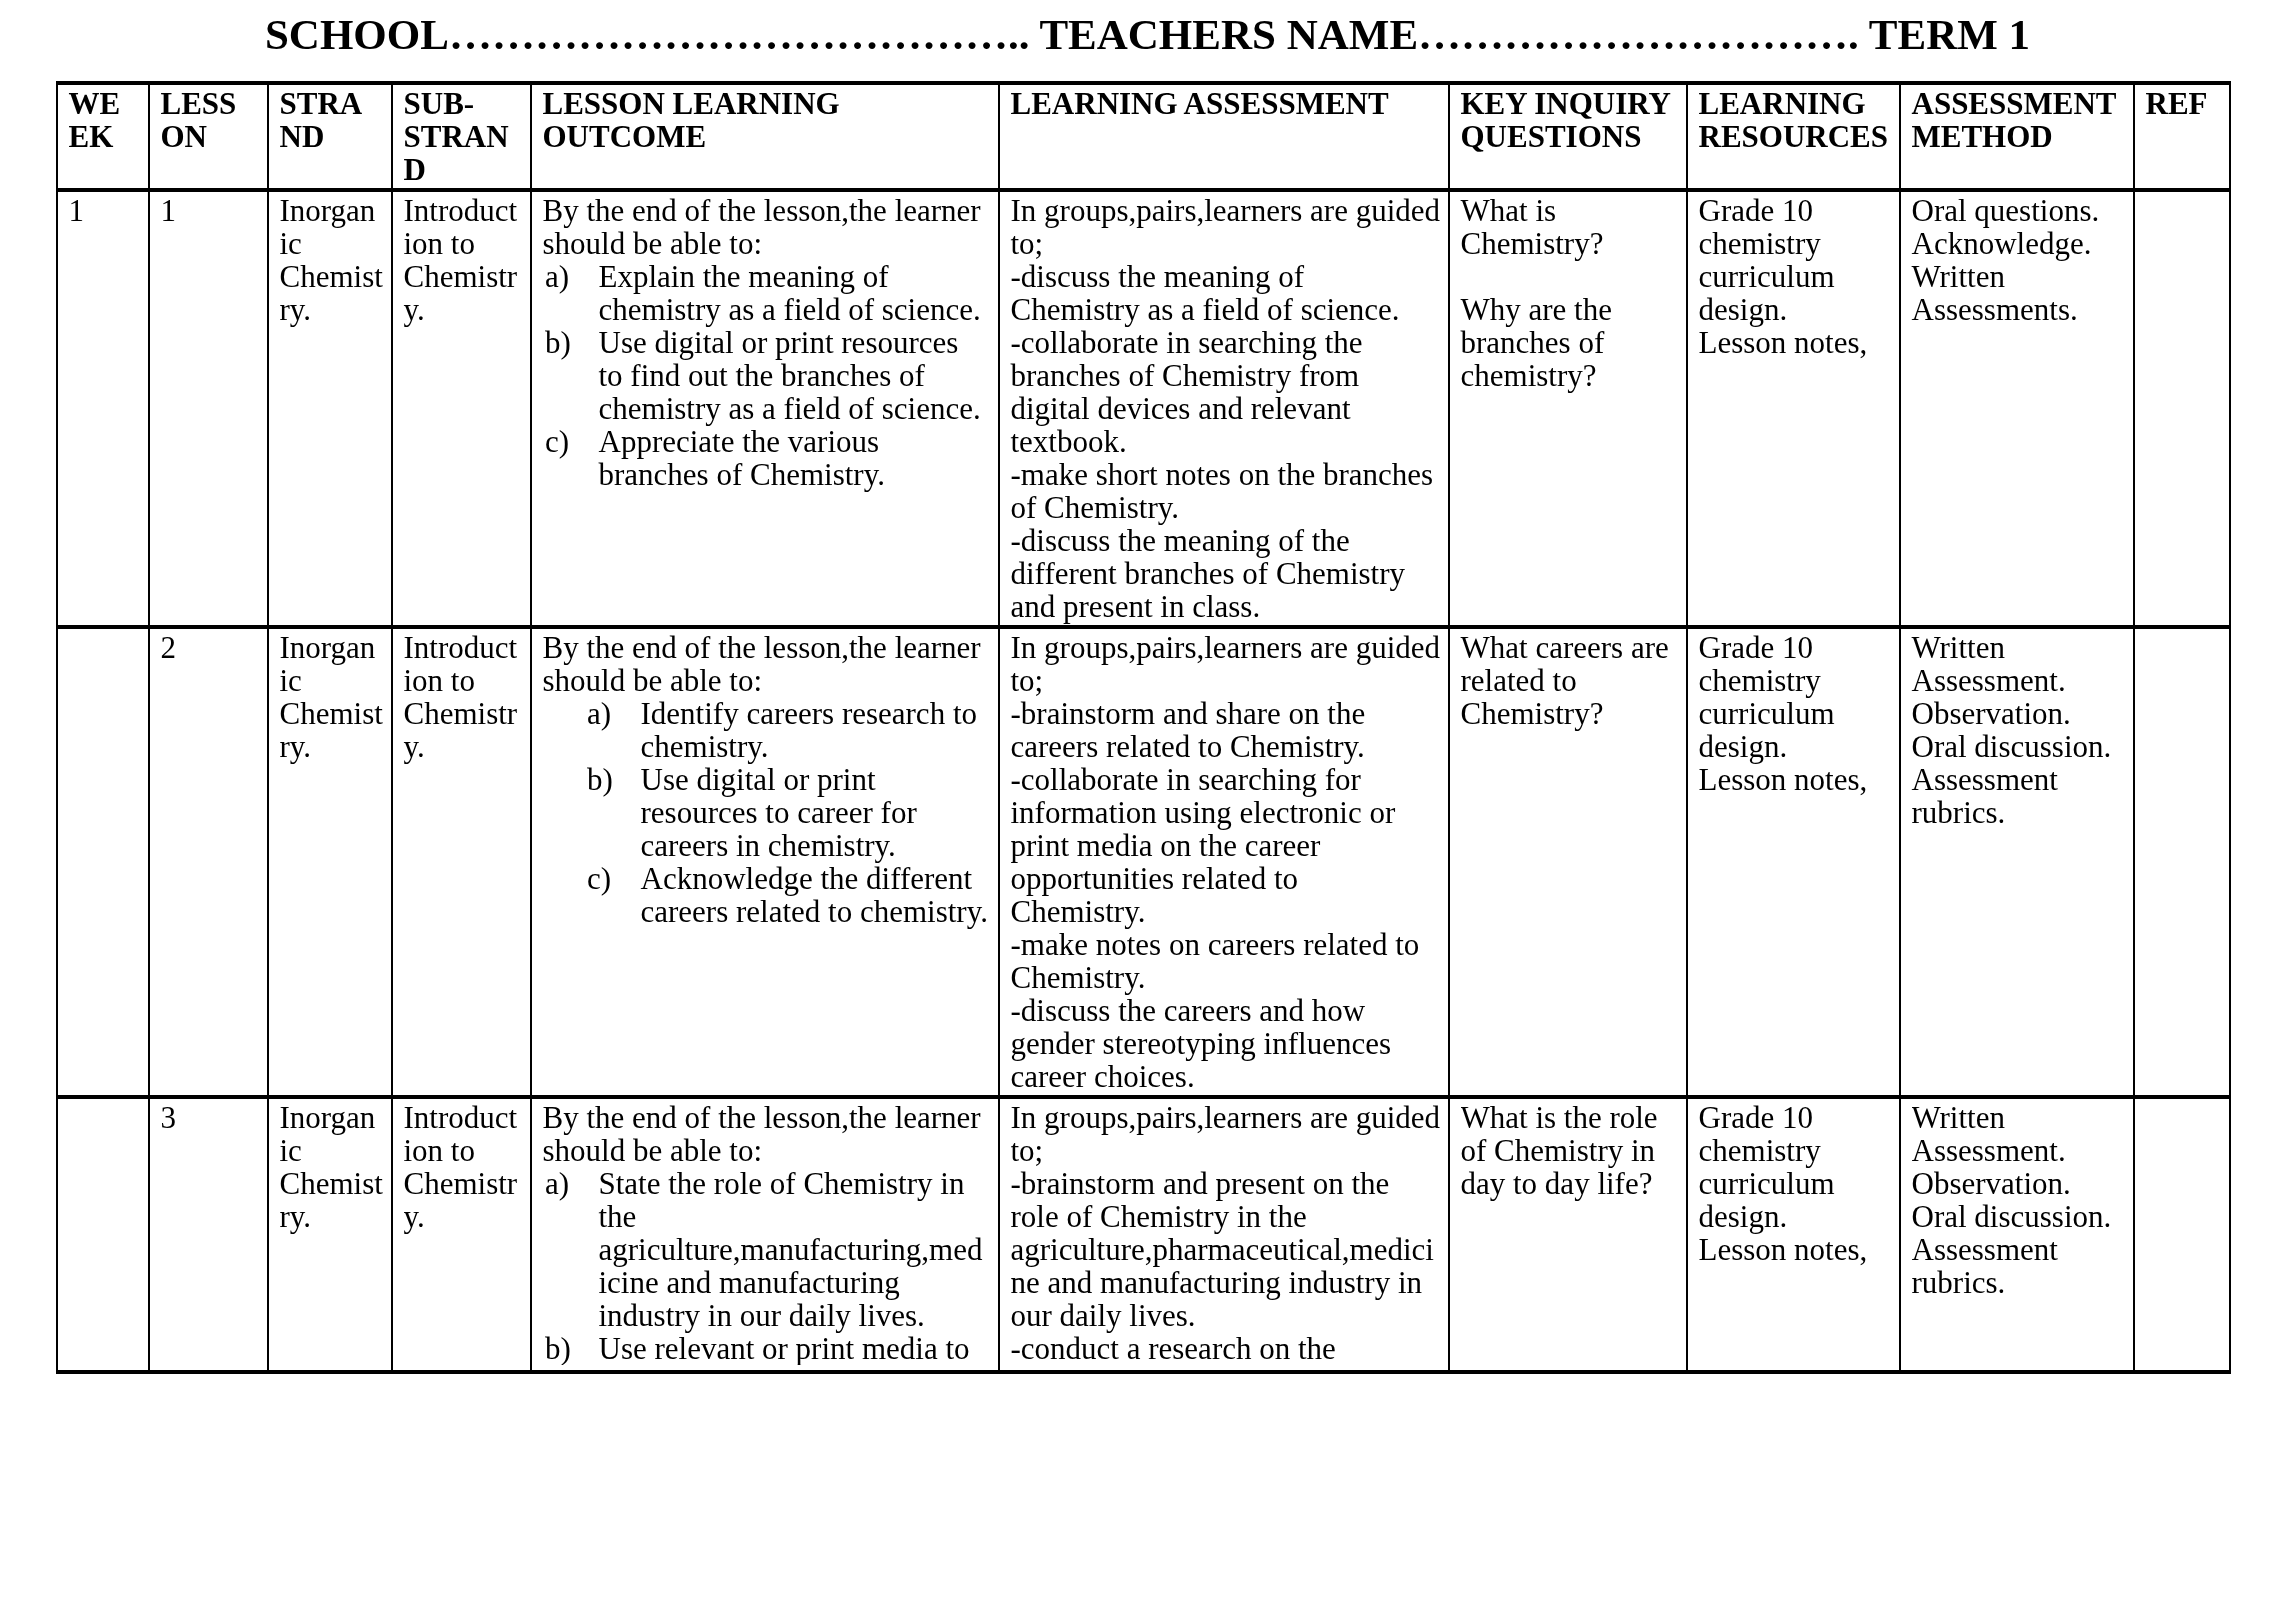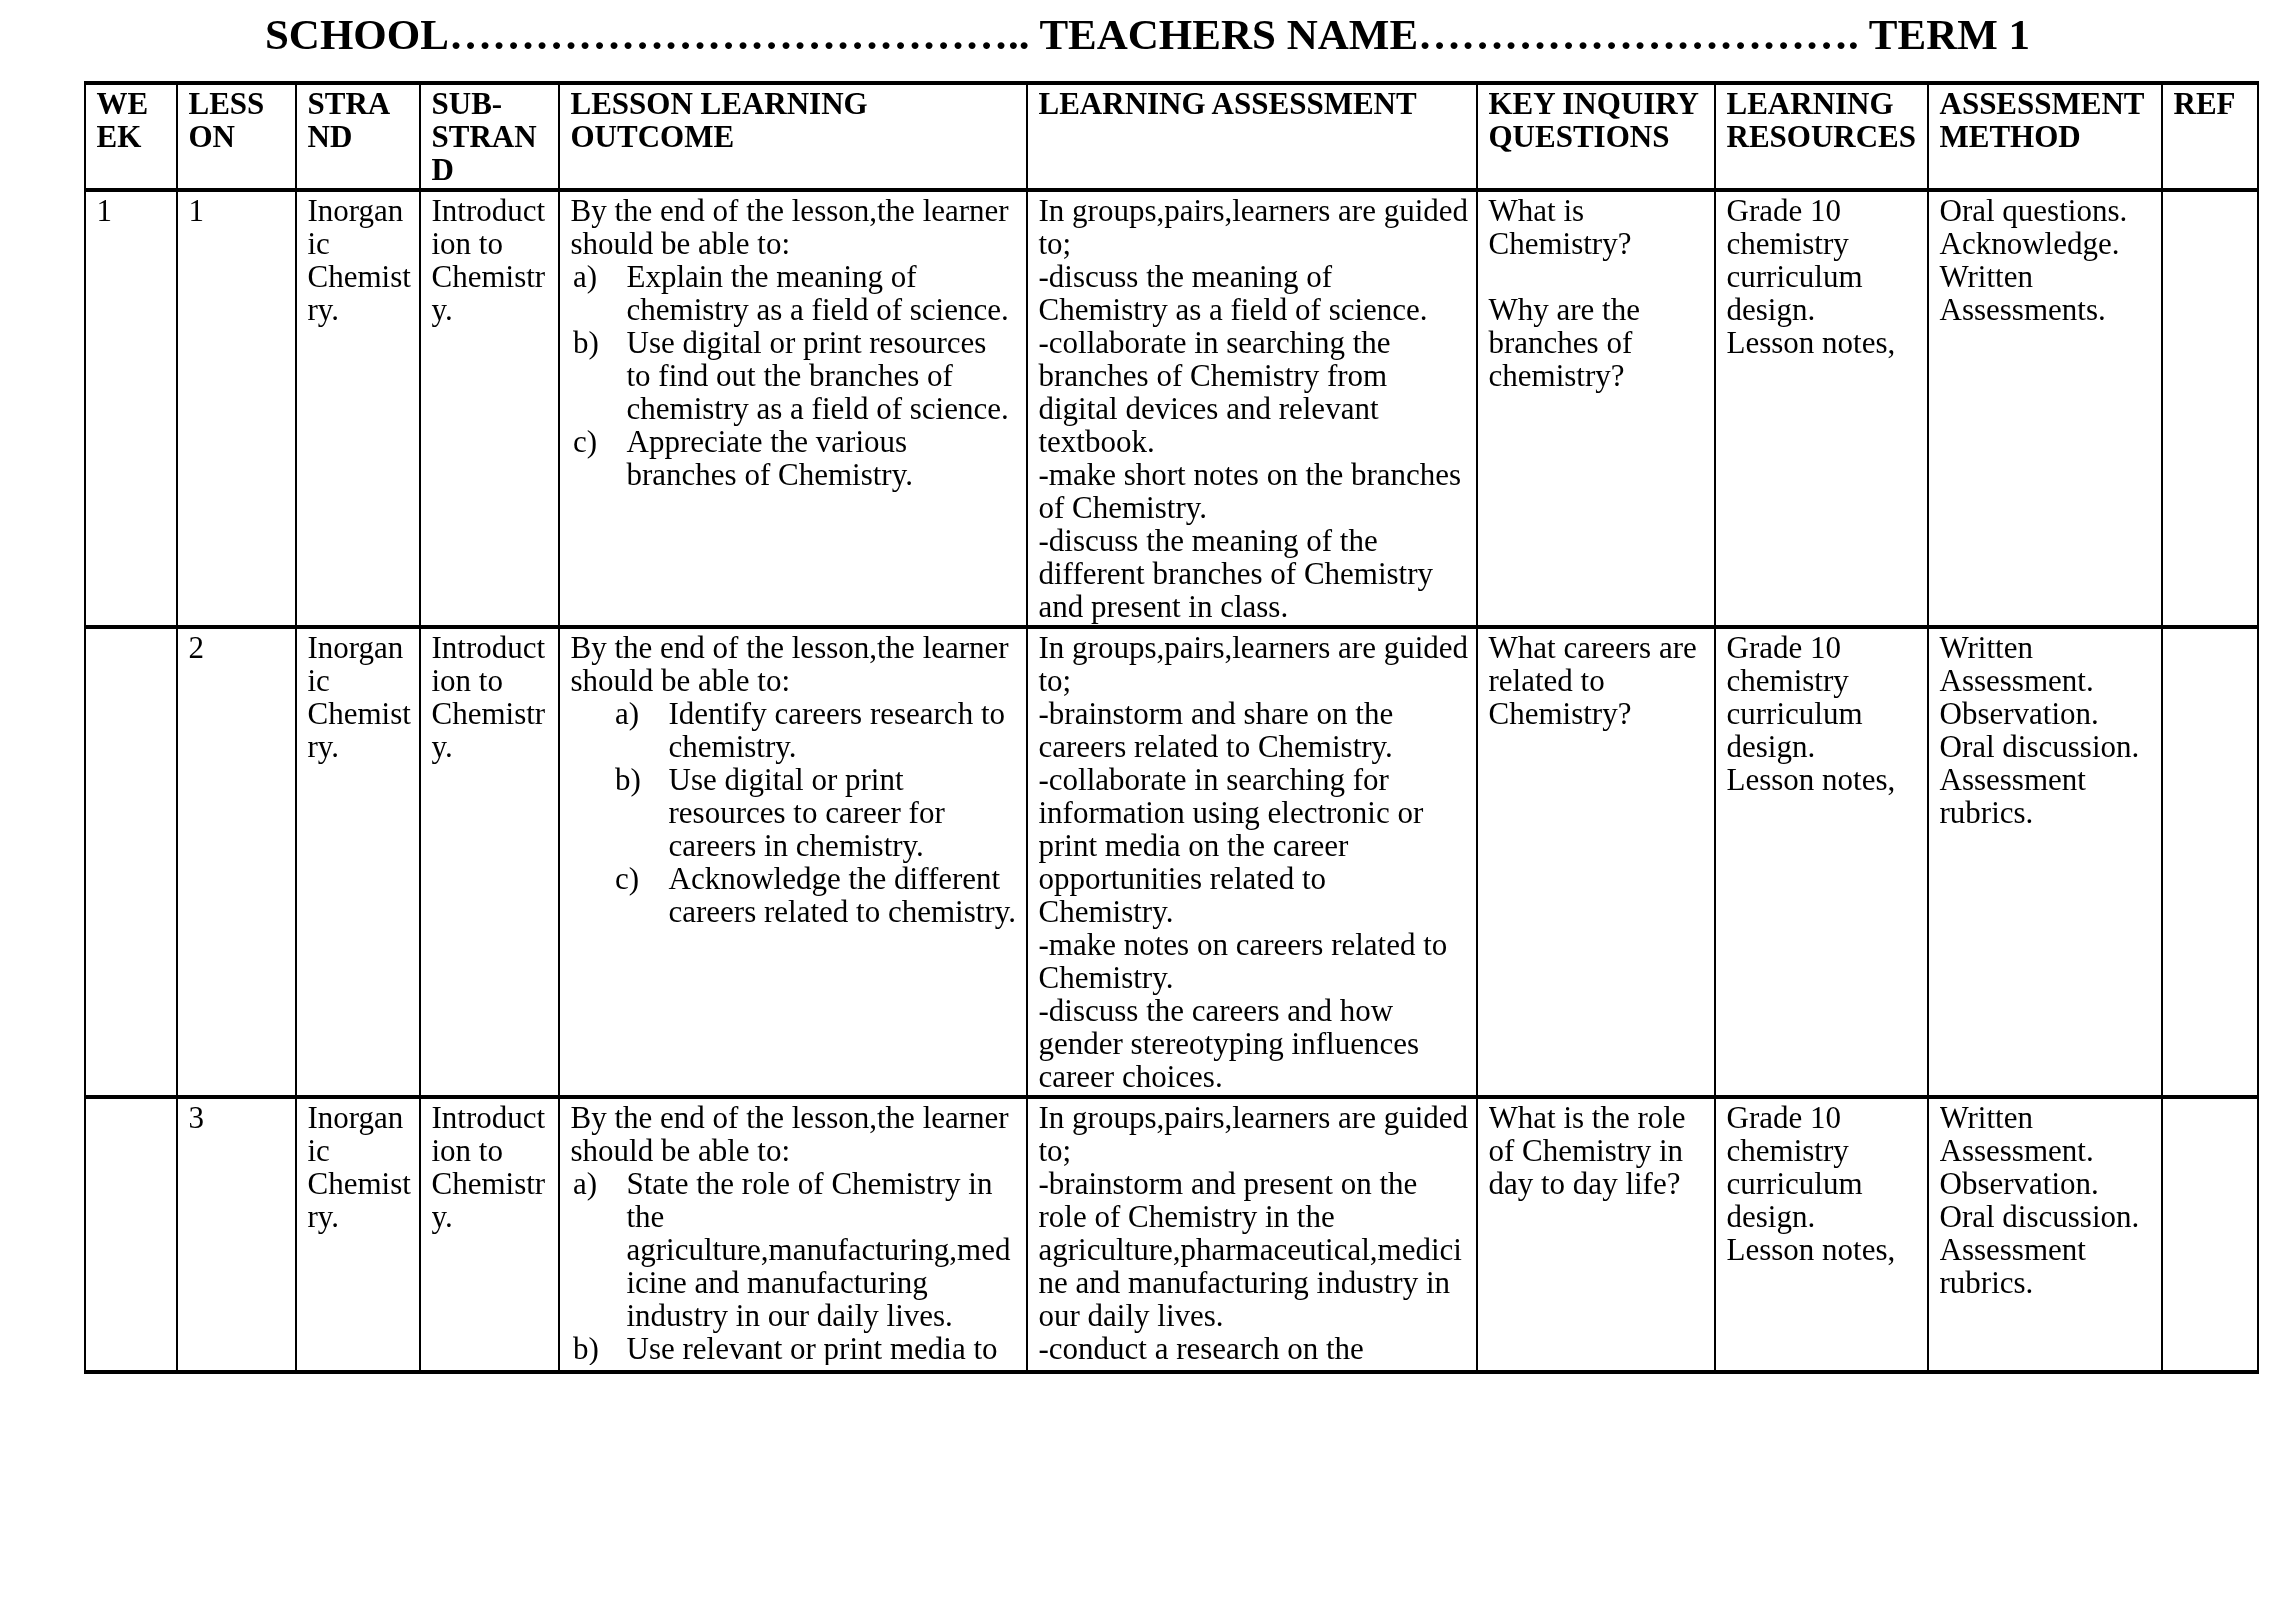--- a/index.html
+++ b/index.html
@@ -29,21 +29,21 @@
     margin-bottom: 25px;
     text-align: center;
     font-weight: bold;
     font-size: 43px;
     line-height: 1.0;
     white-space: nowrap;
   }
   table.sow {
     border-collapse: collapse;
     table-layout: fixed;
-    margin-left: 84px;
+    margin-left: 56px;
     width: 2172px;
     background: #ffffff;
   }
   .c0 { width: 92px; }
   .c1 { width: 119px; }
   .c2 { width: 124px; }
   .c3 { width: 139px; }
   .c4 { width: 468px; }
   .c5 { width: 450px; }
   .c6 { width: 238px; }

